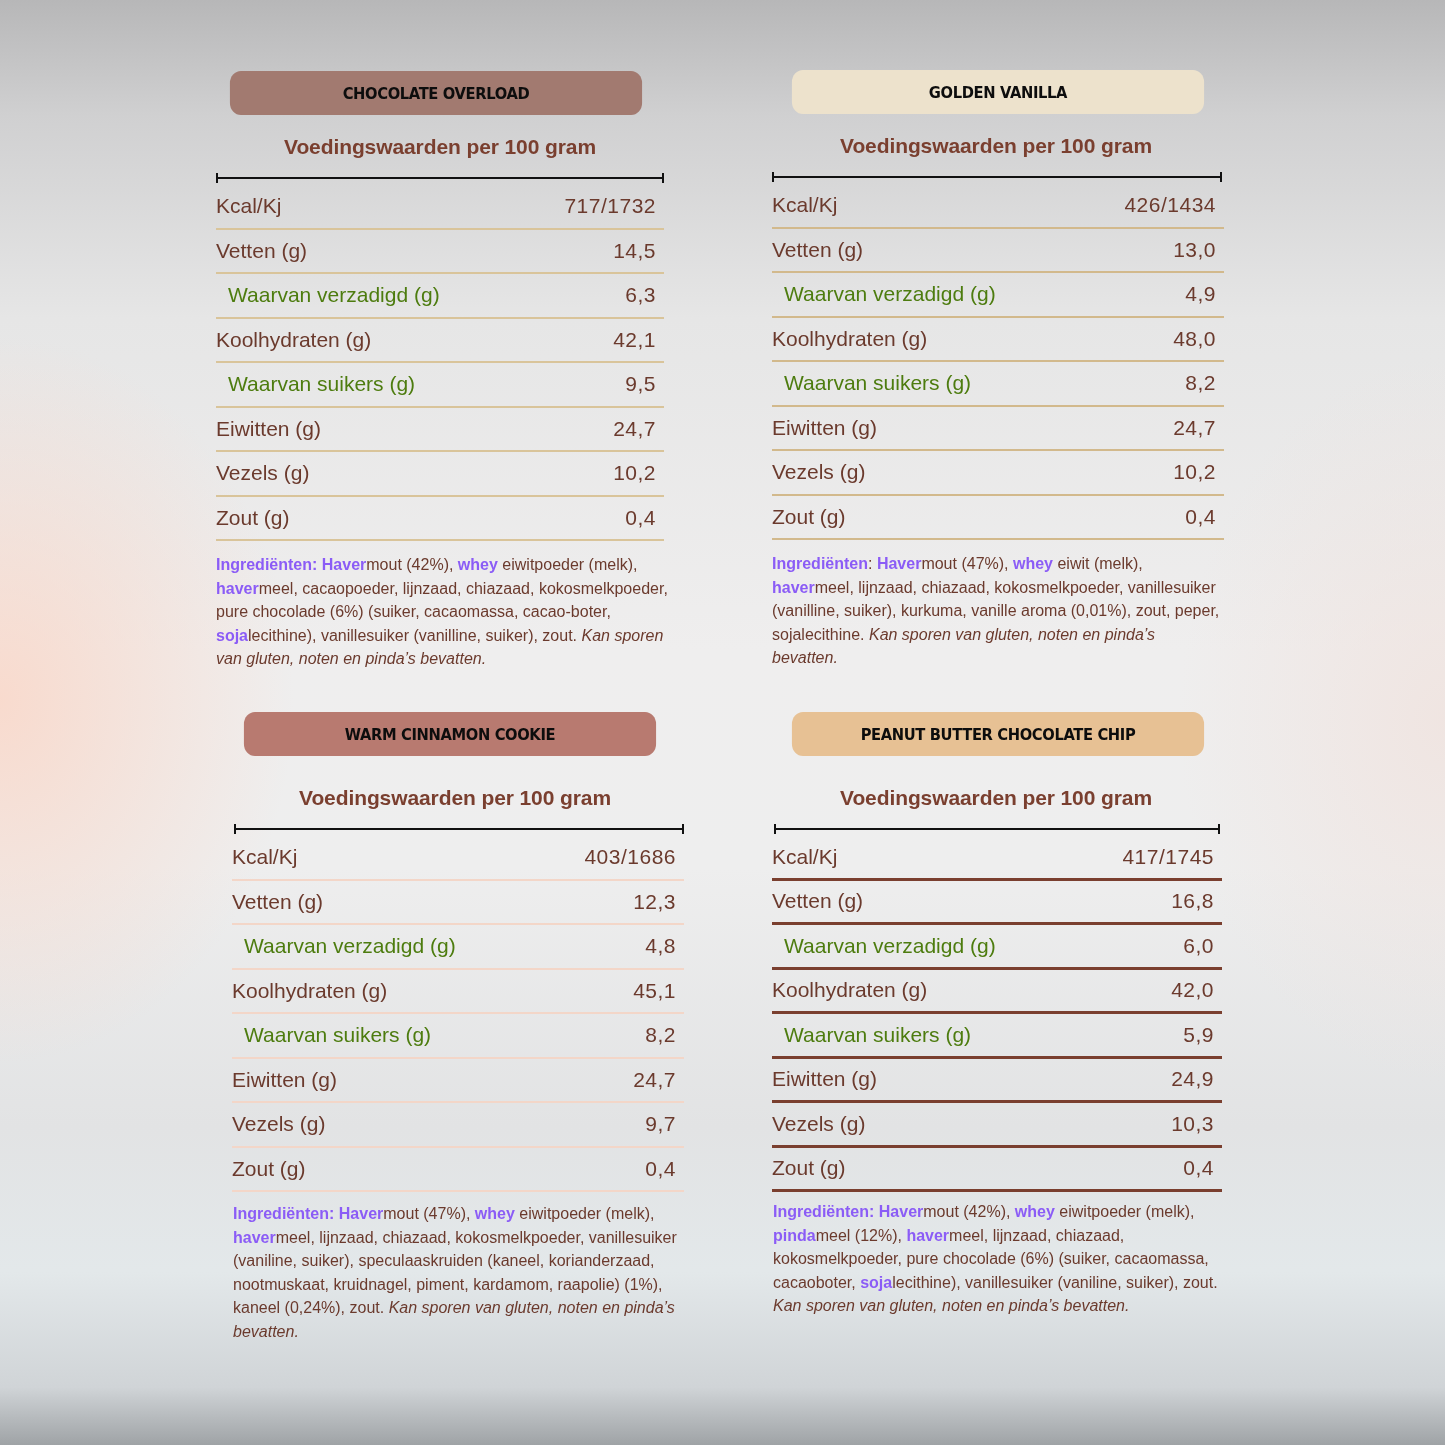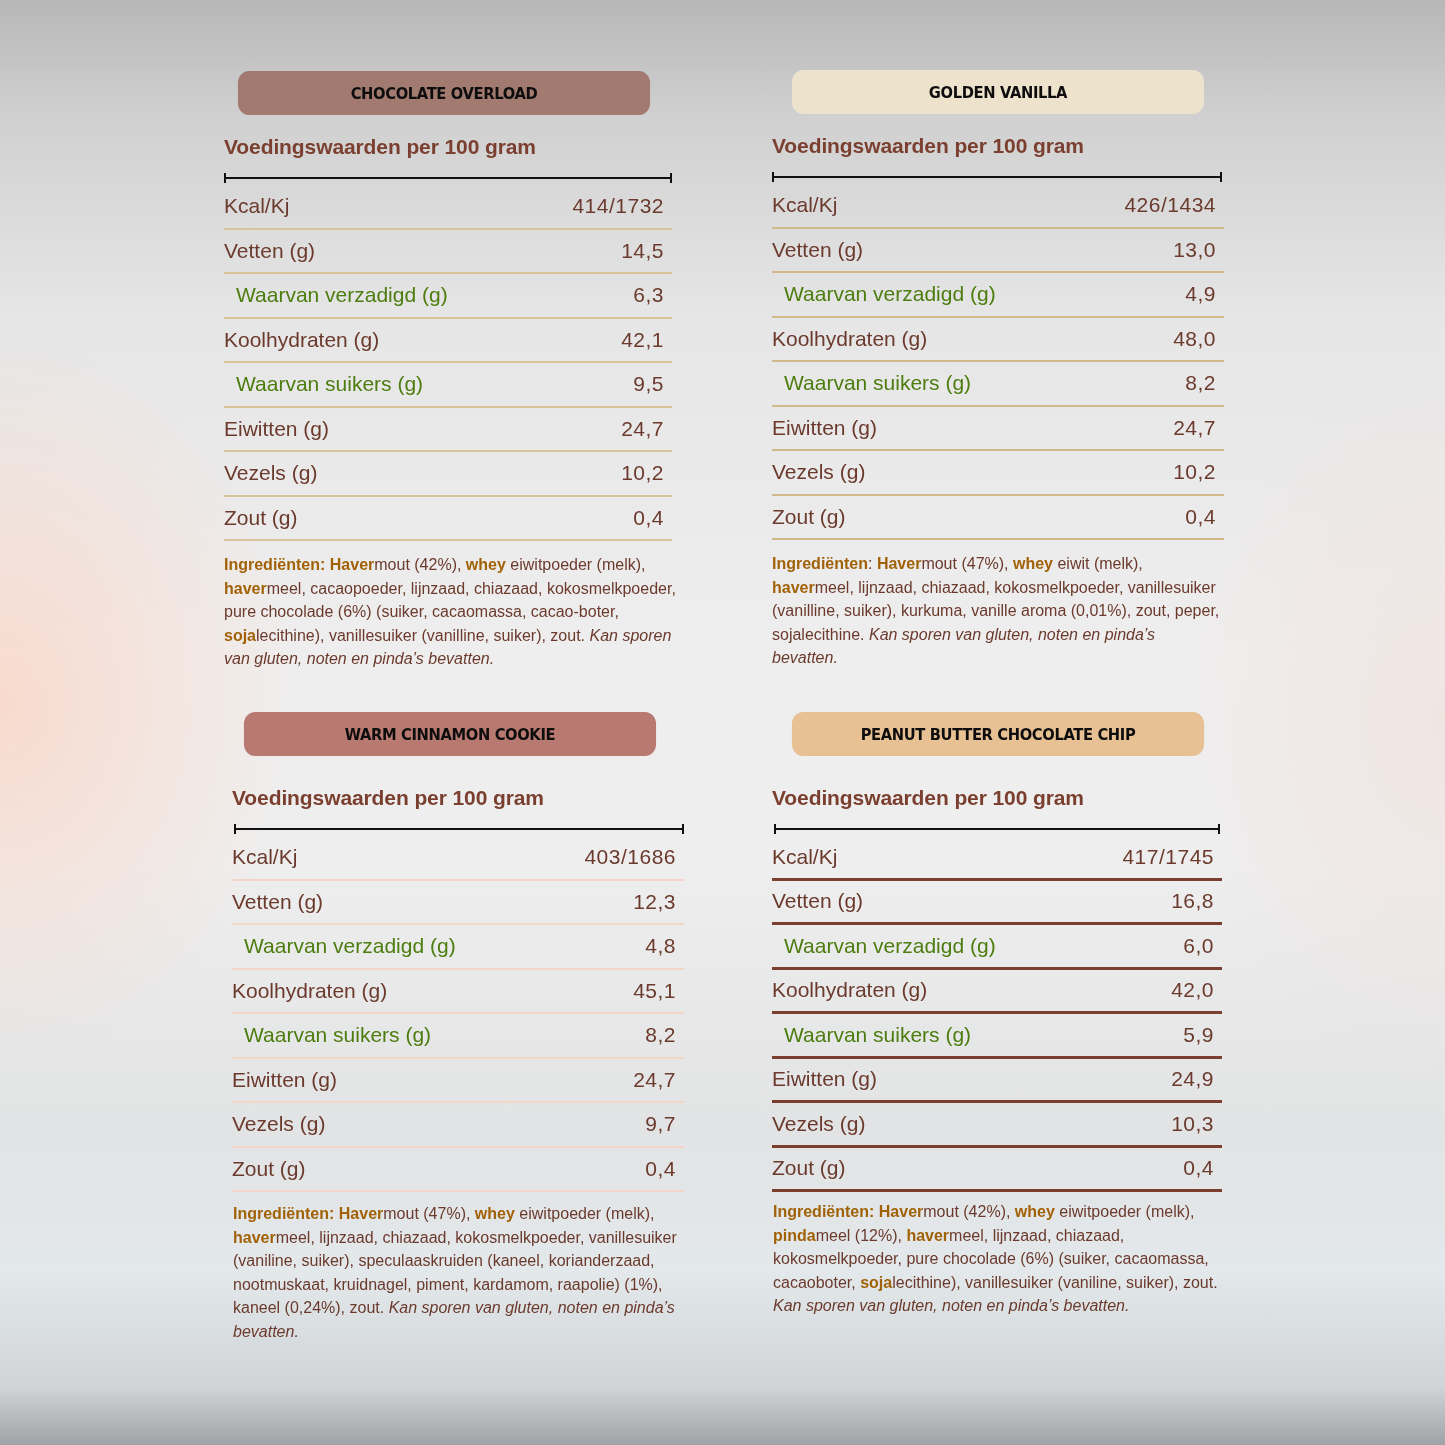--- a/index.html
+++ b/index.html
@@ -13,55 +13,55 @@
   }
   .panel { position:absolute; width:452px; color:#6e3a2c; }
   .banner {
     height:44px; border-radius:12px; display:flex; align-items:center; justify-content:center;
     font-family:"DejaVu Sans", sans-serif; font-weight:bold; font-size:16px; color:#0d0d0d;
     letter-spacing:-0.4px; transform:scaleX(0.92); transform-origin:center;
   }
   .banner-wrap { width:448px; }
   .heading {
     font-family:"Liberation Sans", sans-serif; font-weight:bold; font-size:21px; color:#7a3f2f;
-    margin:20px 0 0 4px; letter-spacing:-0.1px;
+    margin:20px 0 0 4px; letter-spacing:-0.1px;text-align:center;
   }
   .rule {
     position:relative; height:2px; background:#111; margin:18px 0 0 4px; width:448px;
   }
   .rule::before, .rule::after {
     content:""; position:absolute; top:-4px; width:2px; height:10px; background:#111;
   }
   .rule::before { left:0; } .rule::after { right:0; }
   .rows { margin-left:4px; width:448px; margin-top:6px; }
   .row {
     height:44.5px; display:flex; align-items:center; justify-content:space-between;
     font-size:21px; color:#6b3a2d; padding:0 8px 0 0; box-sizing:border-box;gap:24px;
   }
   .row .label.sub { padding-left:12px; font-weight:normal; color:#4d7c0f; }
   .row .val { letter-spacing:0.5px; }
   .ingredients {
     font-size:16px; line-height:23.5px; color:#6b3a2d; margin:12px 0 0 4px; width:452px;
   }
-  .ingredients b { color:#a16207; }
+  .ingredients b { color:#8b5cf6; }
   .ingredients i { color:#6b3a2d; }
 </style>
 </head>
 <body>
 
-<section class="panel" style="left:212px; top:71px;margin-left:8px;">
+<section class="panel" style="left:212px; top:71px;">
   <div class="banner banner-wrap" style="background: rgb(162, 122, 112);">
     <span>CHOCOLATE OVERLOAD</span>
   </div>
   <div class="heading">Voedingswaarden per 100 gram</div>
   <div class="rule"></div>
   <div class="rows">
       <div class="row" style="border-bottom: 2px solid rgb(217, 196, 154);">
         <span class="label">Kcal/Kj</span>
-        <span class="val">414/1732</span>
+        <span class="val">717/1732</span>
       </div>
       <div class="row" style="border-bottom: 2px solid rgb(217, 196, 154);">
         <span class="label">Vetten (g)</span>
         <span class="val">14,5</span>
       </div>
       <div class="row" style="border-bottom: 2px solid rgb(217, 196, 154);">
         <span class="label sub">Waarvan verzadigd (g)</span>
         <span class="val">6,3</span>
       </div>
       <div class="row" style="border-bottom: 2px solid rgb(217, 196, 154);">

